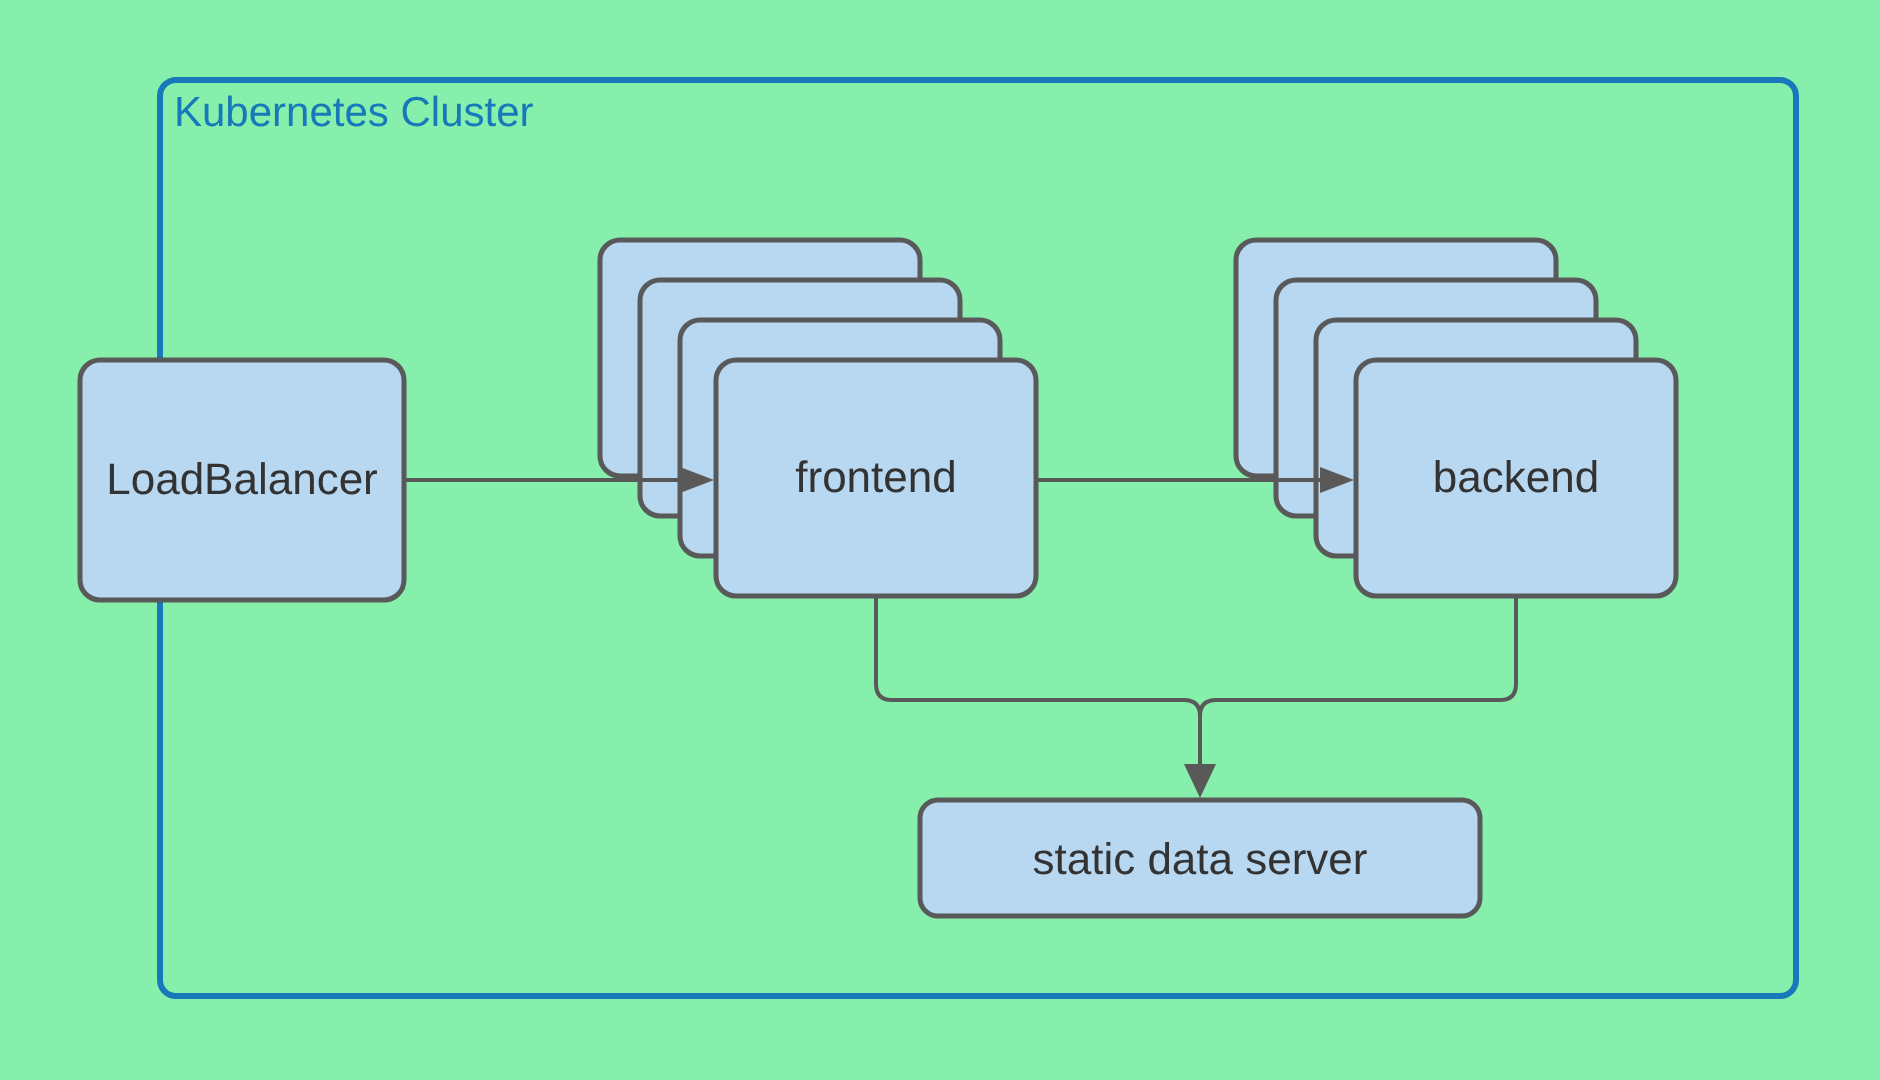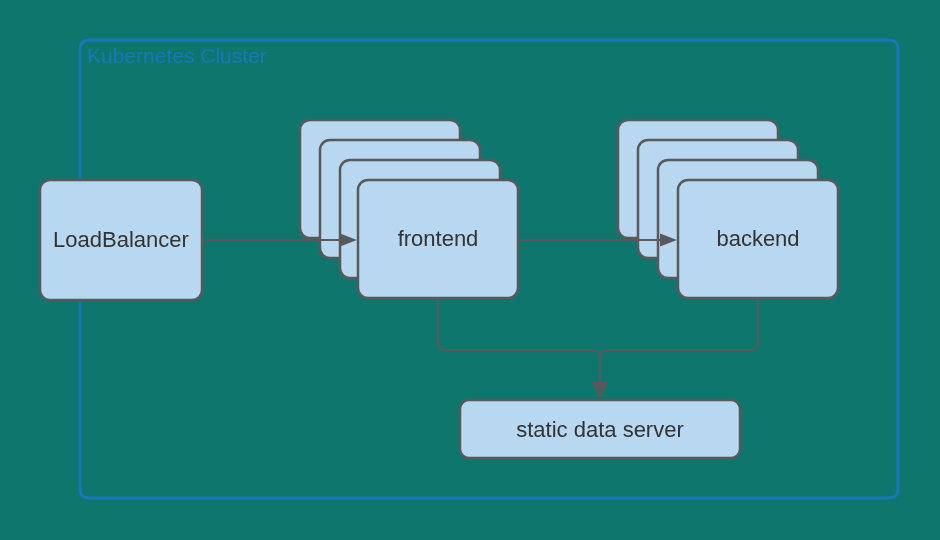--- a/index.html
+++ b/index.html
@@ -8,21 +8,21 @@
     background: #ffffff;
     width: 940px;
     height: 540px;
     overflow: hidden;
     font-family: "Liberation Sans", sans-serif;
   }
   .canvas {
     position: relative;
     width: 940px;
     height: 540px;
-    background: #0f766e;
+    background: #86efac;
   }
   svg { display: block; }
 
   .cluster-rect {
     fill: none;
     stroke: var(--cluster-border, #1779BA);
     stroke-width: 3;
   }
   .cluster-title {
     fill: var(--cluster-border, #1779BA);

